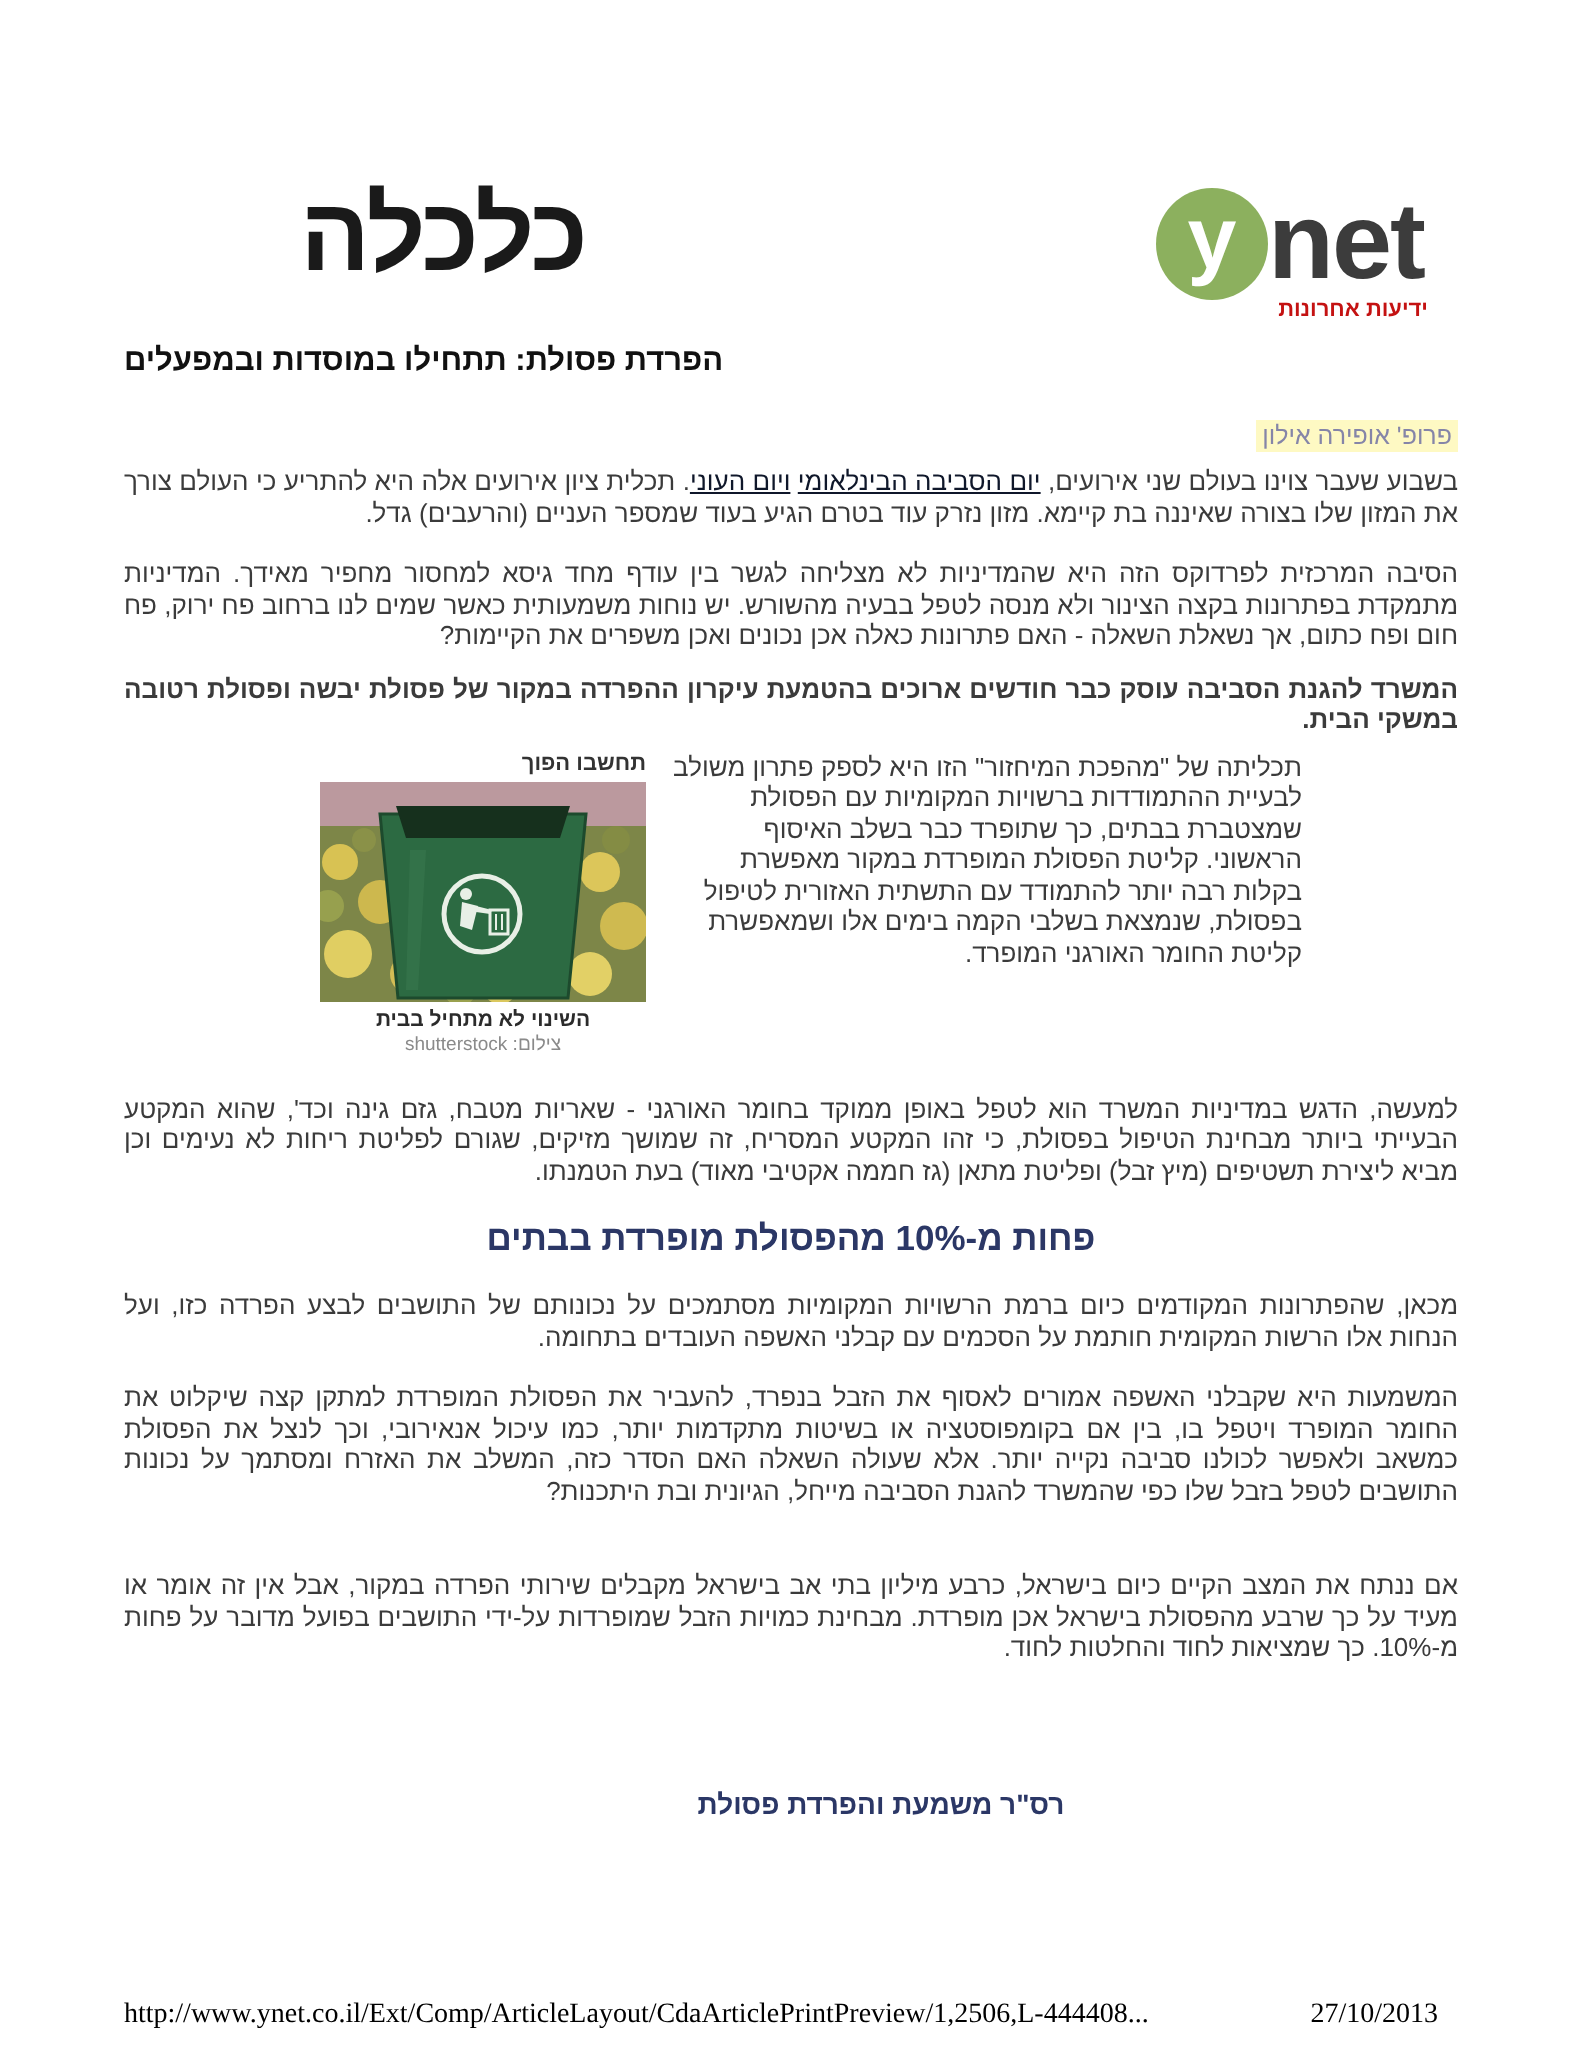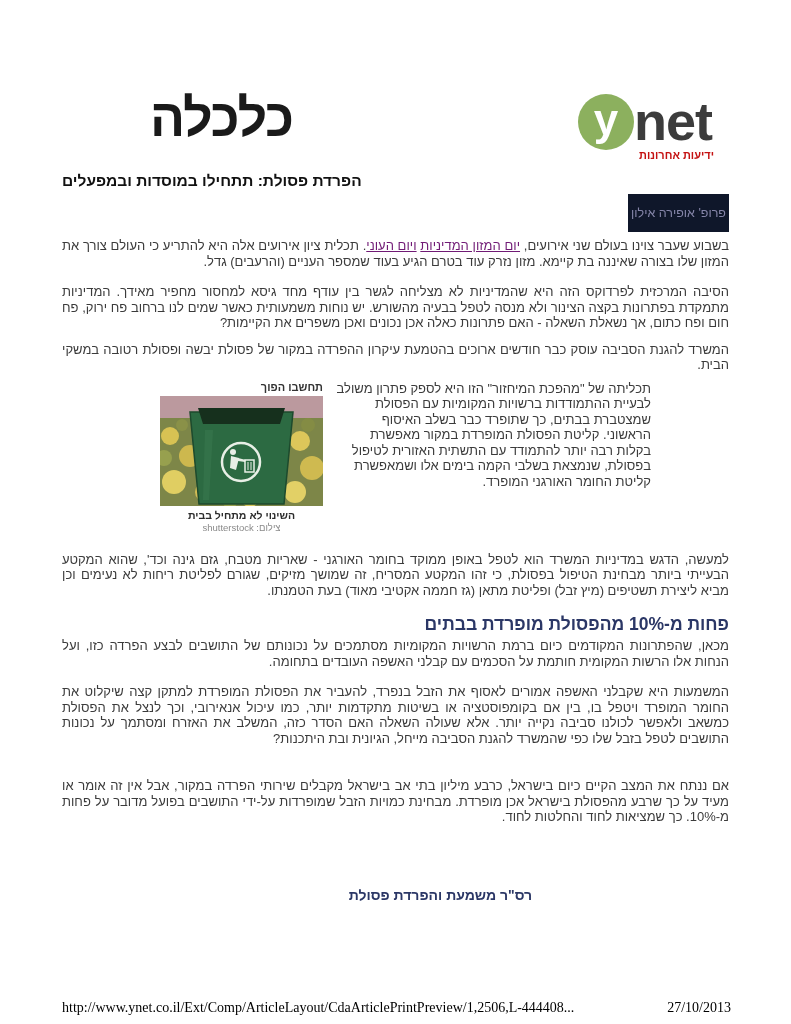--- a/index.html
+++ b/index.html
@@ -18,45 +18,45 @@
                display:flex;align-items:center;justify-content:center;
                font-size:44px;font-weight:bold;line-height:1;padding-bottom:5px;box-sizing:border-box;}
   .ynet-net{font-size:54px;font-weight:bold;color:#3c3c3c;letter-spacing:-1px;line-height:.95;}
   .ynet-tag{position:absolute;right:-2px;bottom:-11px;color:#c41212;font-size:11px;font-weight:bold;white-space:nowrap;}
 
   
   .title{margin-top:22px;font-size:15.5px;font-weight:bold;color:#111;text-align:left;}
   .subtitle{margin-top:7px;font-size:13.5px;font-weight:bold;color:#232323;line-height:17px;
             text-align:justify;text-align-last:right;}
   .author-row{text-align:right;margin-top:4px;}
-  .author{display:inline-block;background:#0f172a;color:#8585a8;font-size:12.5px;padding:12px 3px;}
+  .author{display:inline-block;background:#fef9c3;color:#8585a8;font-size:12.5px;padding:1px 3px;margin-top:16px;}
   .para{font-size:13px;line-height:15.5px;color:#3b3b3b;margin:15px 0 0;
         text-align:justify;text-align-last:right;}
   .para.first{margin-top:6px;}
-  .para.tight{margin-top:11px;margin-bottom:0;}
-  .lnk{color:#701a75;text-decoration:underline;cursor:pointer;}
+  .para.tight{margin-top:11px;margin-bottom:0;font-weight:bold;}
+  .lnk{color:#0f172a;text-decoration:underline;cursor:pointer;}
 
   
   .media{display:flow-root;margin-top:8px;}
   .photo-block{float:left;width:163px;margin:0 10px 4px 98px;}
   .photo-top-caption{font-size:11px;font-weight:bold;color:#333;text-align:right;margin-bottom:3px;}
   .photo-frame{width:163px;height:110px;display:block;}
   .photo-caption{font-size:10.5px;font-weight:bold;color:#2b2b2b;text-align:center;margin-top:3px;}
   .photo-credit{font-size:9.5px;color:#8a8a8a;text-align:center;margin-top:1px;direction:rtl;}
   .beside{width:318px;margin-left:auto;margin-right:78px;font-size:13px;line-height:15.5px;
           color:#3b3b3b;text-align:right;}
 
-  .sec-head{font-size:17.5px;font-weight:bold;color:#2b3766;text-align:right;margin:16px 0 2px;}
-  .para.after-head{margin-top:3px;}
+  .sec-head{font-size:17.5px;font-weight:bold;color:#2b3766;text-align:center;margin:16px 0 2px;}
+  .para.after-head{margin-top:15px;}
   .para.last{margin-top:32px;}
   .bottom-head{font-size:14px;font-weight:bold;color:#2b3766;text-align:center;
                margin-top:62px;position:relative;right:-45px;}
 
   
-  .footer{position:absolute;left:62px;right:60px;bottom:8px;display:flex;
+  .footer{position:absolute;left:62px;right:72px;bottom:8px;display:flex;
           justify-content:space-between;direction:ltr;
           font-family:"Liberation Serif","DejaVu Serif",serif;font-size:14px;color:#000;}
 </style>
 </head>
 <body>
 
 <div class="page">
   <div class="content">
 
     <div class="masthead">
@@ -70,21 +70,21 @@
       </div>
     </div>
 
     <div class="title">הפרדת פסולת: תתחילו במוסדות ובמפעלים</div>
 
 
     <div class="author-row">
       <span class="author">פרופ' אופירה אילון</span>
     </div>
 
-    <p class="para first"><span>בשבוע שעבר צוינו בעולם שני אירועים, </span><a class="lnk">יום המזון המדיניות</a><span> </span><a class="lnk">ויום העוני</a><span>. תכלית ציון אירועים אלה היא להתריע כי העולם צורך את המזון שלו בצורה שאיננה בת קיימא. מזון נזרק עוד בטרם הגיע בעוד שמספר העניים (והרעבים) גדל.</span></p>
+    <p class="para first"><span>בשבוע שעבר צוינו בעולם שני אירועים, </span><a class="lnk">יום הסביבה הבינלאומי</a><span> </span><a class="lnk">ויום העוני</a><span>. תכלית ציון אירועים אלה היא להתריע כי העולם צורך את המזון שלו בצורה שאיננה בת קיימא. מזון נזרק עוד בטרם הגיע בעוד שמספר העניים (והרעבים) גדל.</span></p>
 
     <p class="para">הסיבה המרכזית לפרדוקס הזה היא שהמדיניות לא מצליחה לגשר בין עודף מחד גיסא למחסור מחפיר מאידך. המדיניות מתמקדת בפתרונות בקצה הצינור ולא מנסה לטפל בבעיה מהשורש. יש נוחות משמעותית כאשר שמים לנו ברחוב פח ירוק, פח חום ופח כתום, אך נשאלת השאלה - האם פתרונות כאלה אכן נכונים ואכן משפרים את הקיימות?</p>
 
     <p class="para tight">המשרד להגנת הסביבה עוסק כבר חודשים ארוכים בהטמעת עיקרון ההפרדה במקור של פסולת יבשה ופסולת רטובה במשקי הבית.</p>
 
     <div class="media">
       <div class="photo-block">
         <div class="photo-top-caption">תחשבו הפוך</div>
         <svg class="photo-frame" viewBox="0 0 163 110" xmlns="http://www.w3.org/2000/svg">
           <rect width="163" height="110" fill="#bb999e"></rect>

